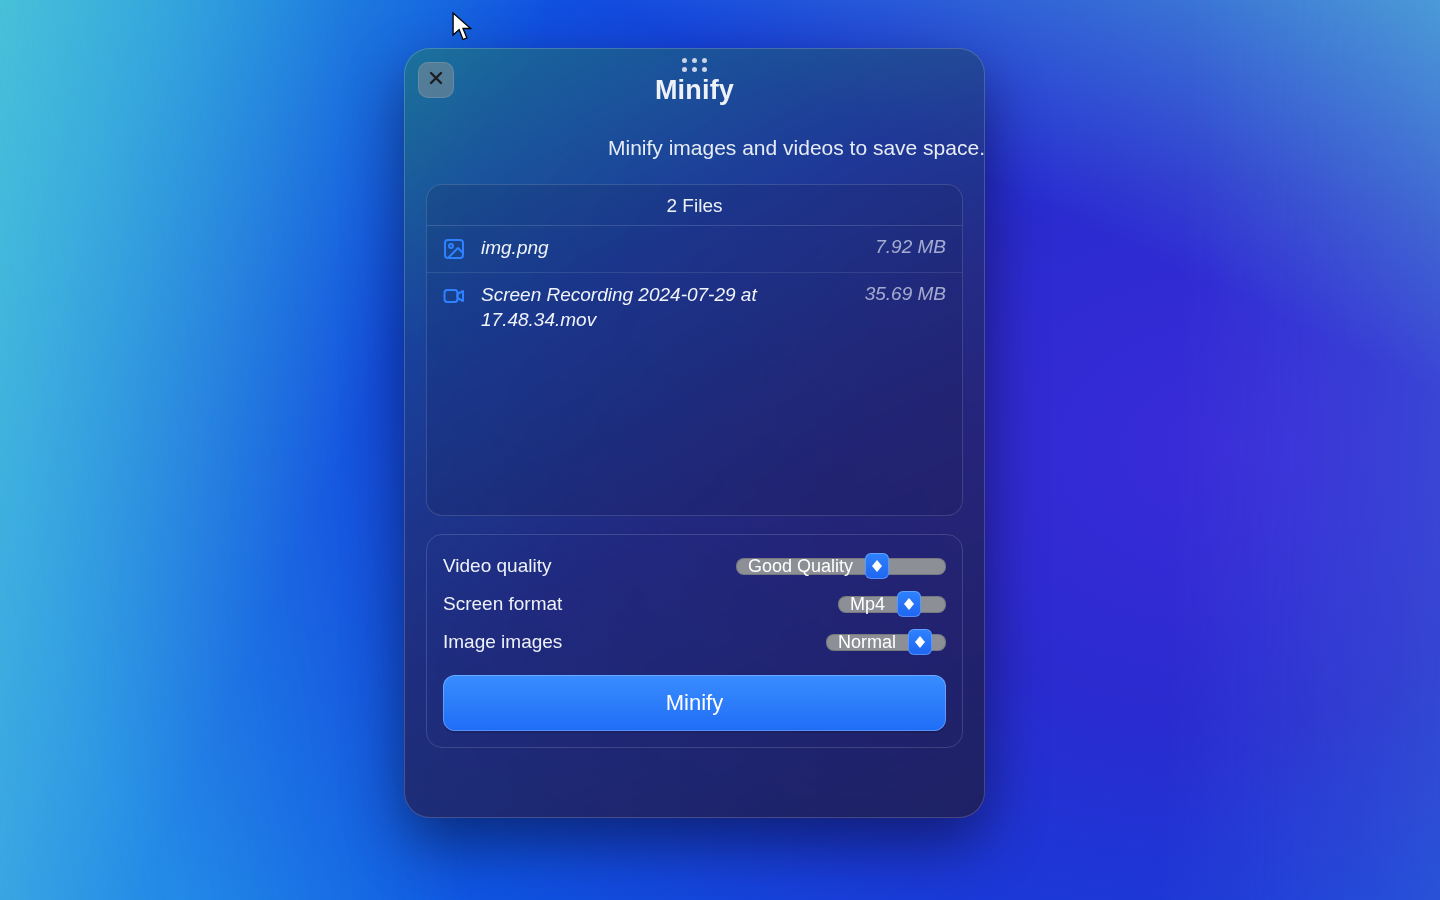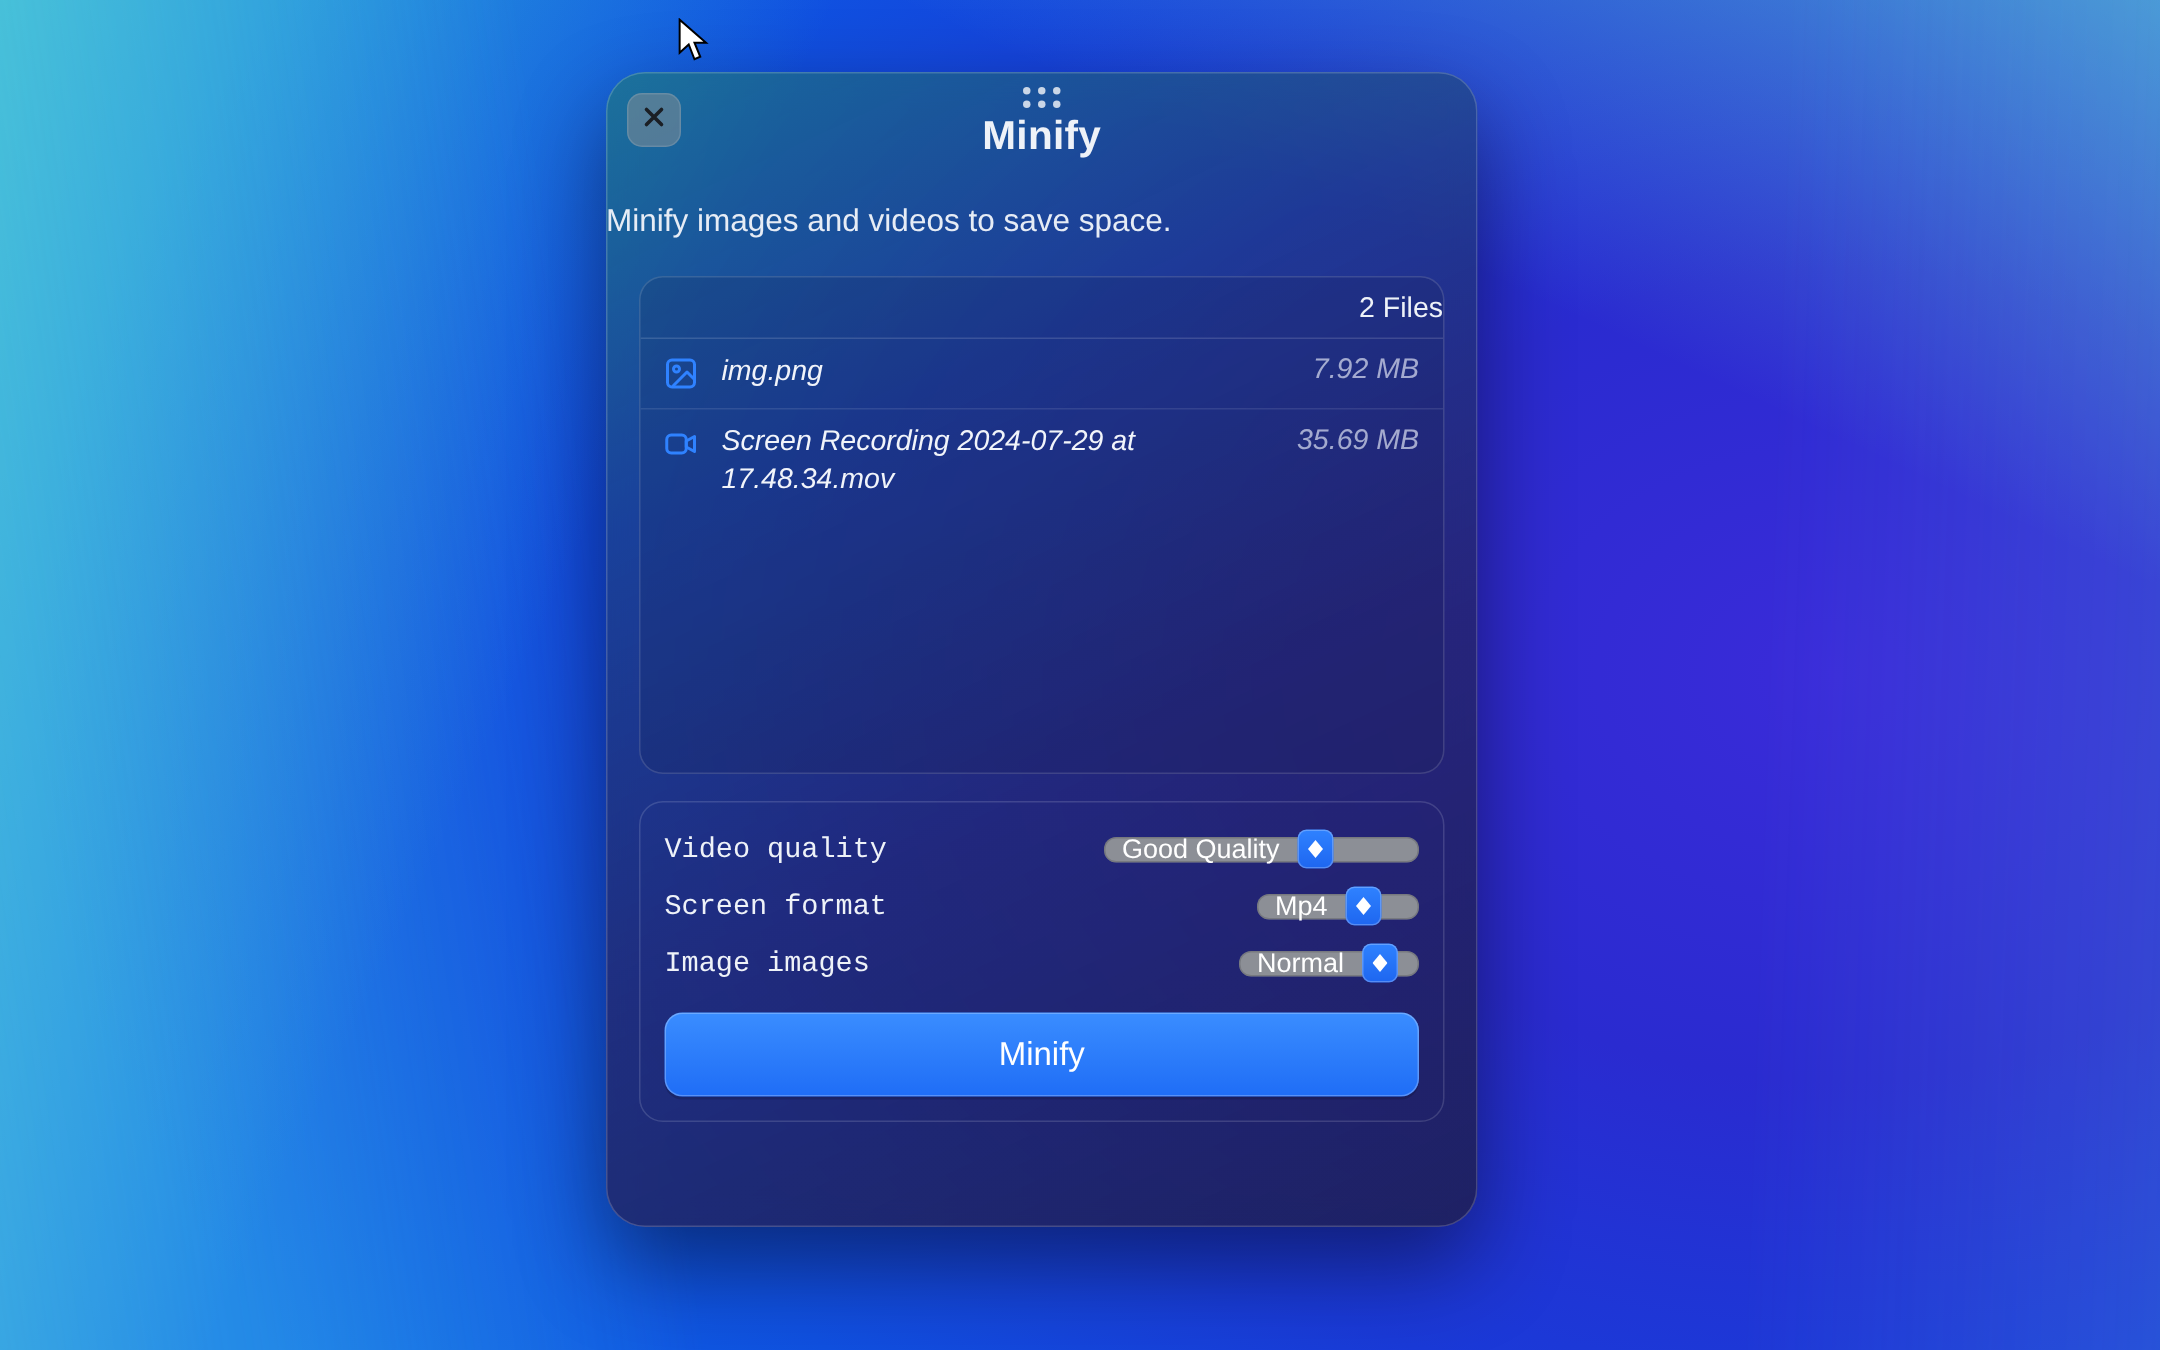--- a/index.html
+++ b/index.html
@@ -49,43 +49,43 @@
   .drag-dots span{ width:5px; height:5px; background:#e9edf4; border-radius:50%; }
   .close-btn {
     position:absolute; left:14px; top:14px; width:36px; height:36px; border-radius:10px;
     background:rgba(130,140,150,0.55); display:flex; align-items:center; justify-content:center;
     box-shadow: inset 0 0 0 1px rgba(255,255,255,0.12);
     cursor:pointer;
   }
   .close-btn svg{ width:16px; height:16px; stroke:#1b1f24; stroke-width:2.4; }
   .app-title{ font-size:27px; font-weight:700; letter-spacing:0.2px; margin-top:18px;}
 
-  .subtitle{ text-align:left; font-size:21px; color:#e6ecf5; margin-top:22px; }
+  .subtitle{ text-align:right; font-size:21px; color:#e6ecf5; margin-top:22px; }
 
   .files-panel{
     margin:24px 22px 0; height:332px; border-radius:16px;
     border:1px solid rgba(255,255,255,0.14);
     background:rgba(20,30,60,0.15);
     overflow:hidden;
   }
-  .files-header{ text-align:right; font-size:19px; padding:10px 0 8px; border-bottom:1px solid rgba(255,255,255,0.14);}
+  .files-header{ text-align:center; font-size:19px; padding:10px 0 8px; border-bottom:1px solid rgba(255,255,255,0.14);}
   .file-row{ display:flex; align-items:flex-start; gap:14px; padding:10px 16px 10px 14px; border-bottom:1px solid rgba(255,255,255,0.10);font-style:italic;}
   .file-row:last-child{ border-bottom:none; }
   .file-icon{ width:26px; height:26px; flex:0 0 26px; display:flex; align-items:center; justify-content:center; }
   .file-icon svg{ width:24px; height:24px; }
   .file-name{ flex:1 1 auto; font-size:19px; line-height:1.3; color:#f1f4fa; }
   .file-size{ flex:0 0 auto; font-size:19px; color:rgba(235,240,250,0.65); white-space:nowrap; padding-left:10px;}
 
   .settings-panel{
     margin:18px 22px 0; border-radius:16px;
     border:1px solid rgba(255,255,255,0.14);
     padding:12px 16px 16px;
   }
   .setting-row{ display:flex; align-items:center; justify-content:space-between; padding:8px 0;}
-  .setting-label{ font-size:19px;font-family:Liberation Mono, monospace; }
+  .setting-label{ font-size:19px; }
   .select{
     display:flex; align-items:center; height:17px; border-radius:8px;
     background:#8c8f96; color:#fff; font-size:18px; padding:0 2px 0 12px;
     box-shadow: inset 0 0 0 1px rgba(0,0,0,0.15);
     cursor:pointer; white-space:nowrap;
   }
   .select .sel-text{ padding-right:8px; }
   .select .stepper{
     width:24px; height:26px; margin-left:4px; border-radius:6px;
     background:linear-gradient(#2f82ff,#1e66f0);

